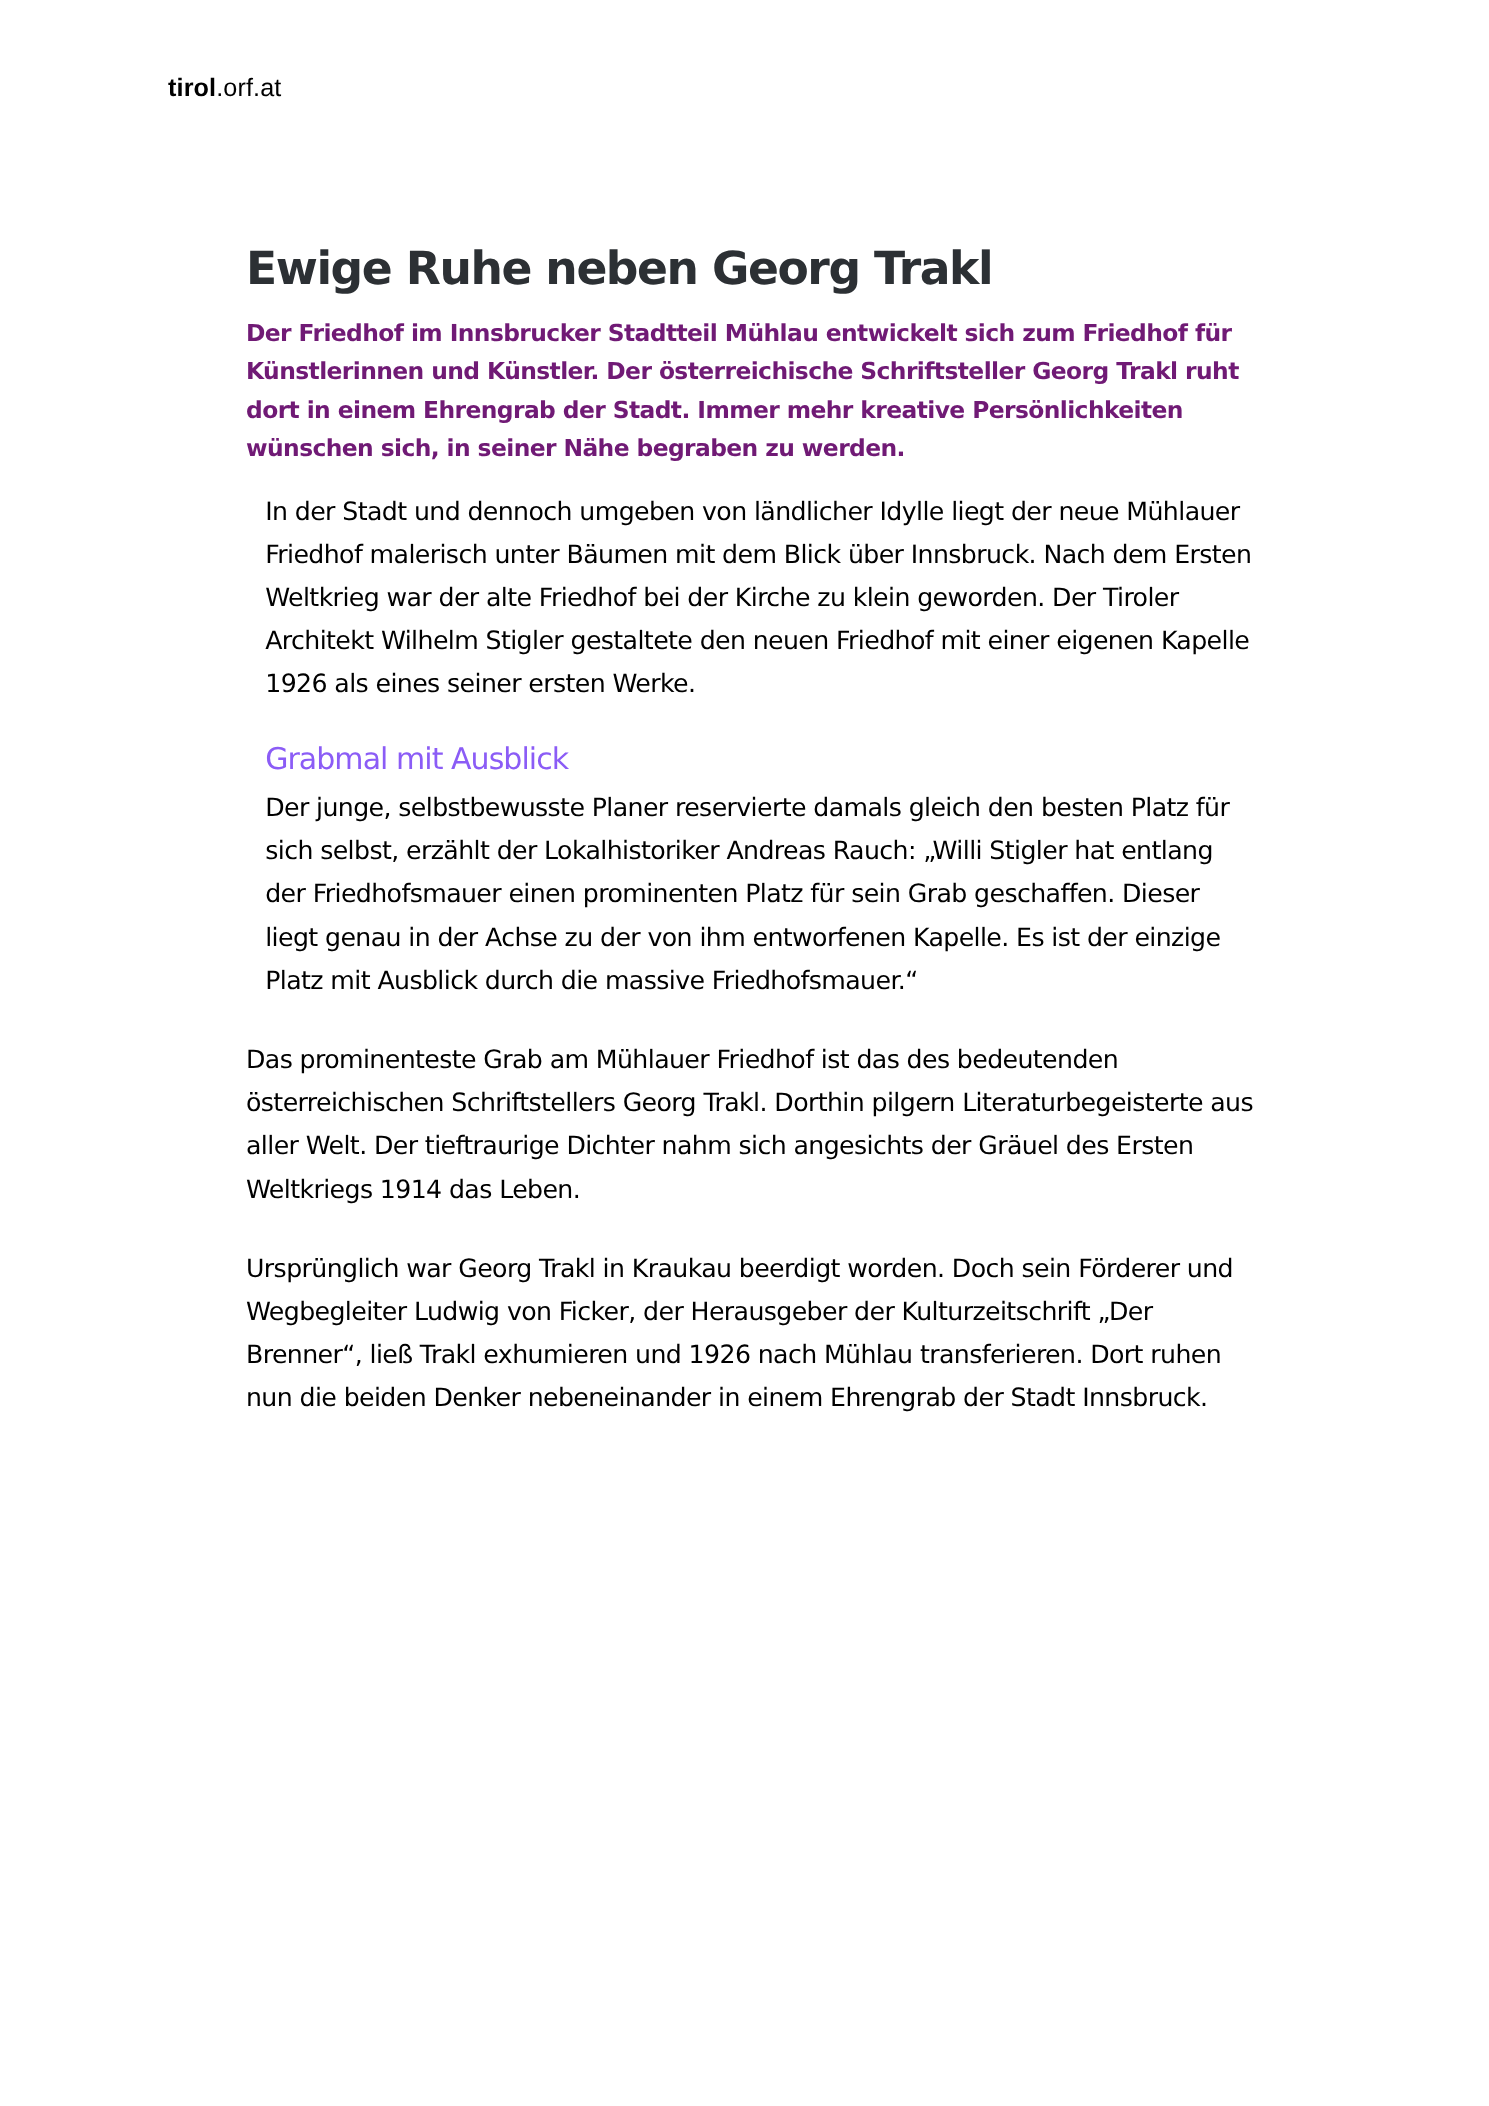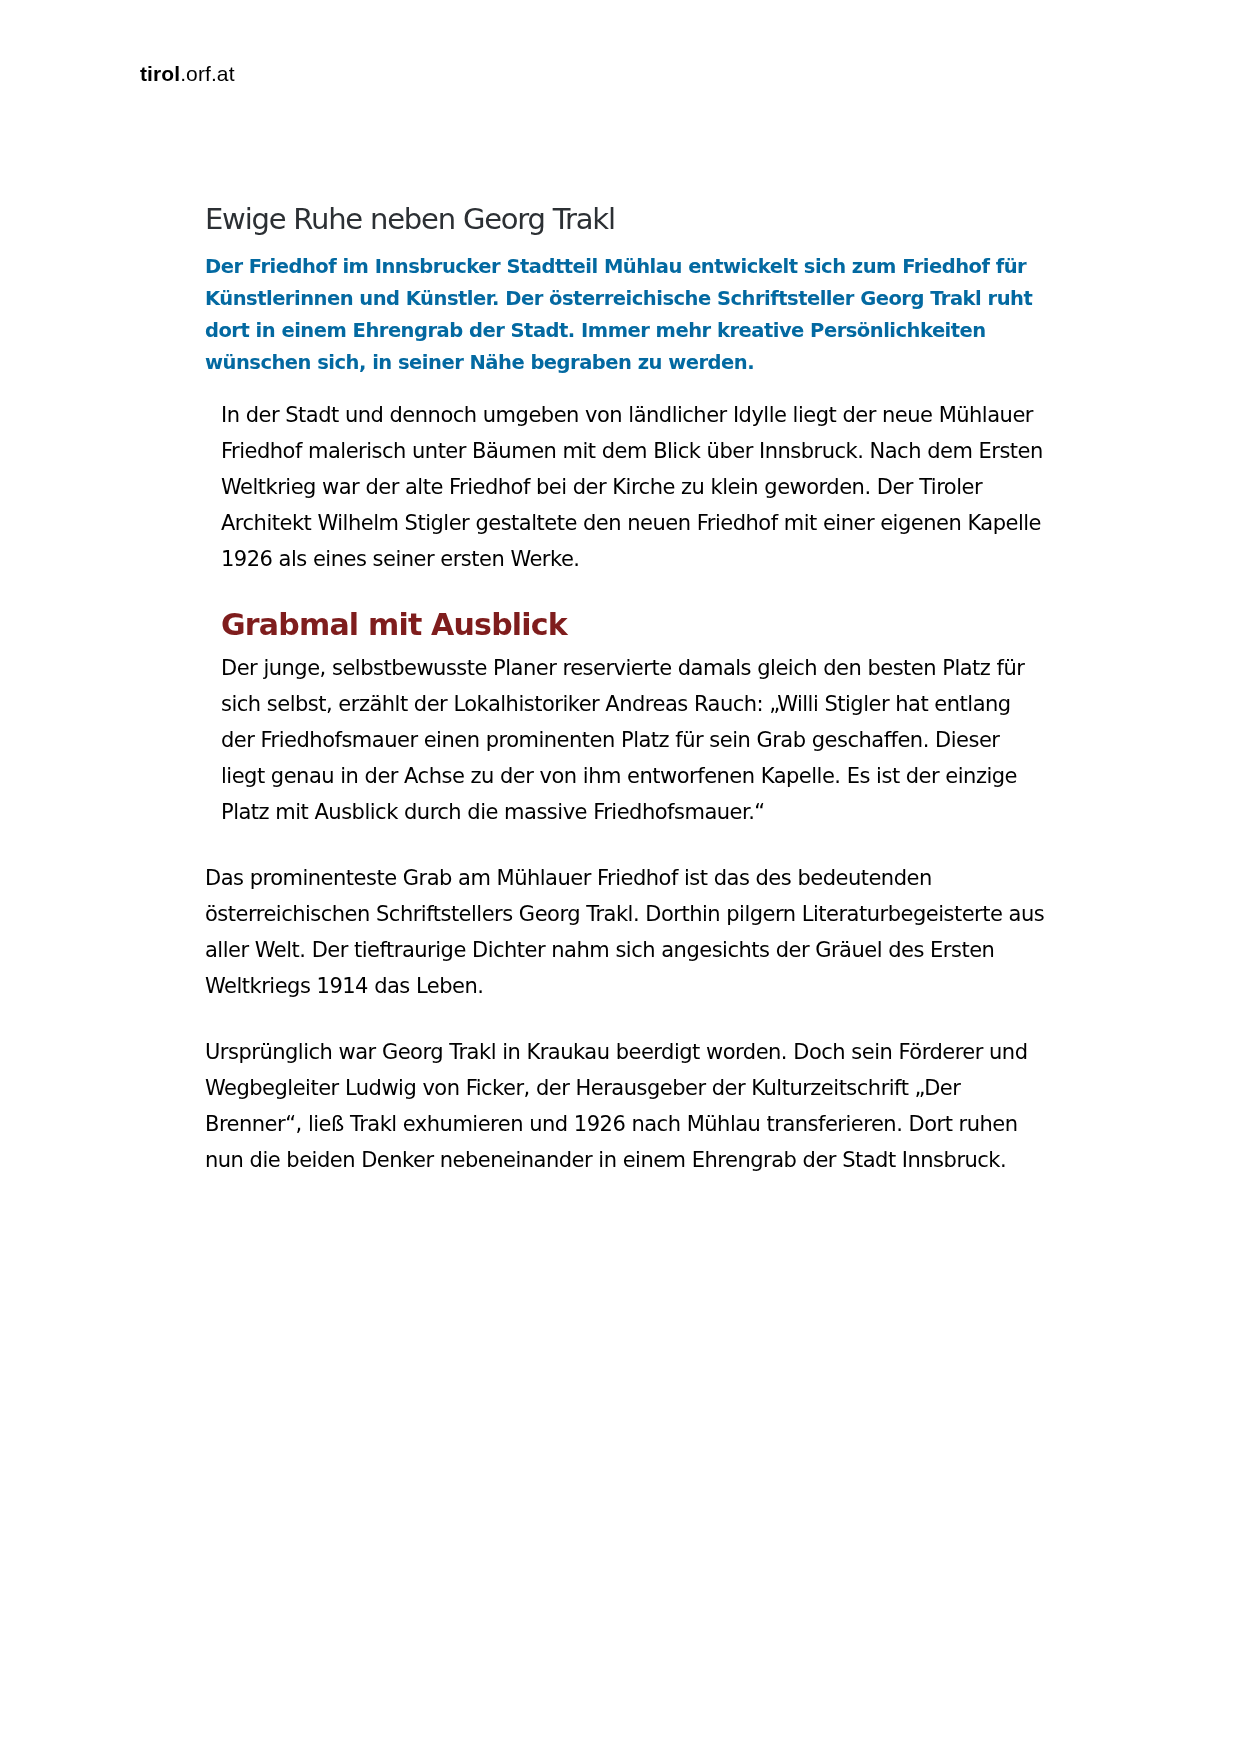--- a/index.html
+++ b/index.html
@@ -40,42 +40,42 @@
   
   .article {
     position: absolute;
     left: 205px;
     top: 203px;
     width: 840px;
     font-family: "DejaVu Sans", sans-serif;
   }
   .article h1 {
     margin: 0 0 16px 0;
-    font-size: 29px;
+    font-size: 38px;
     line-height: 1.12;
-    font-weight: 400;
+    font-weight: 700;
     letter-spacing: -1.2px;
     color: #2c3034;
   }
   .article .lead {
     margin: 0 0 18px 0;
     font-size: 19.5px;
     line-height: 32px;
     font-weight: 700;
     letter-spacing: -0.5px;
-    color: #0369a1;
+    color: #701a75;
   }
   .sec { margin: 0; }
   .sec.indent { padding-left: 16px; }
   .sec h2 {
     margin: 0 0 8px 0;
-    font-size: 30px;
-    font-weight: 700;
+    font-size: 25px;
+    font-weight: 400;
     letter-spacing: -0.8px;
-    color: #7f1d1d;
+    color: #8b5cf6;
   }
   .sec p {
     margin: 0 0 30px 0;
     font-size: 21px;
     line-height: 36px;
     letter-spacing: -0.5px;
     color: #000000;
   }
 
   

